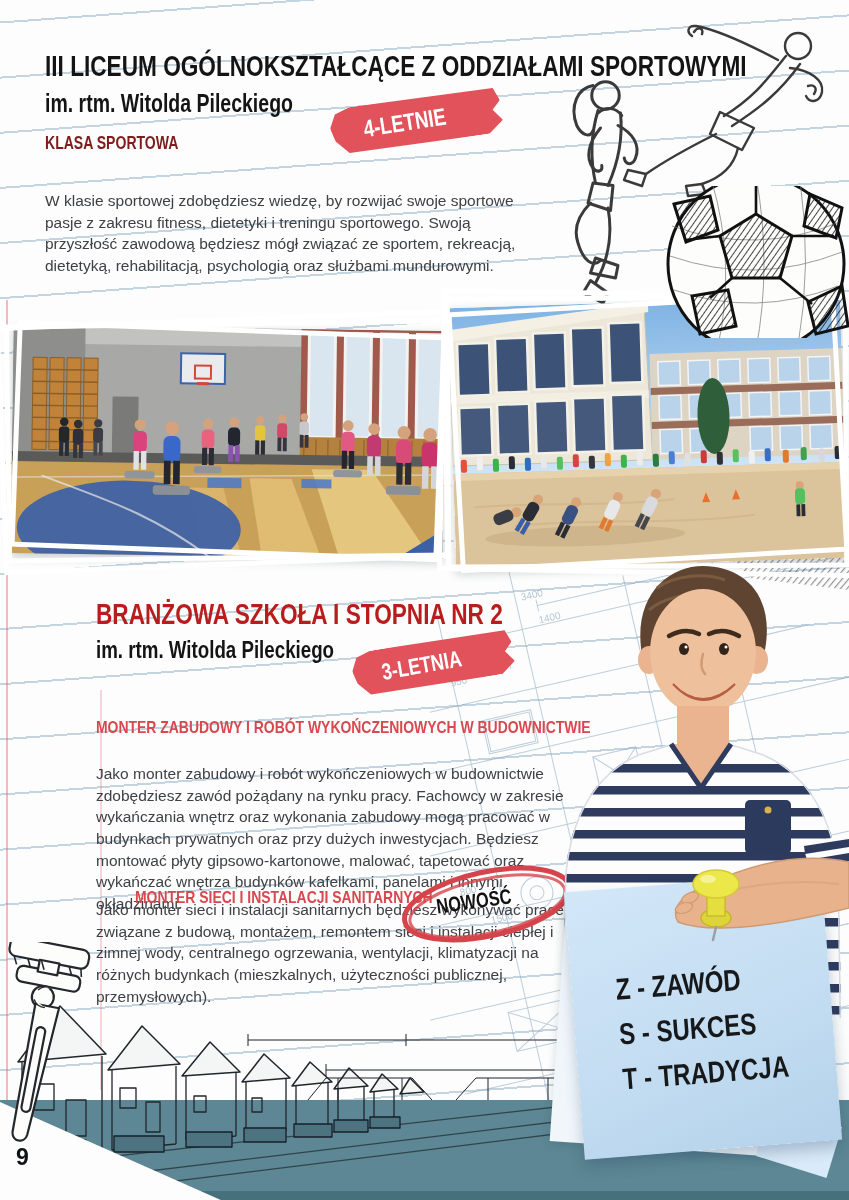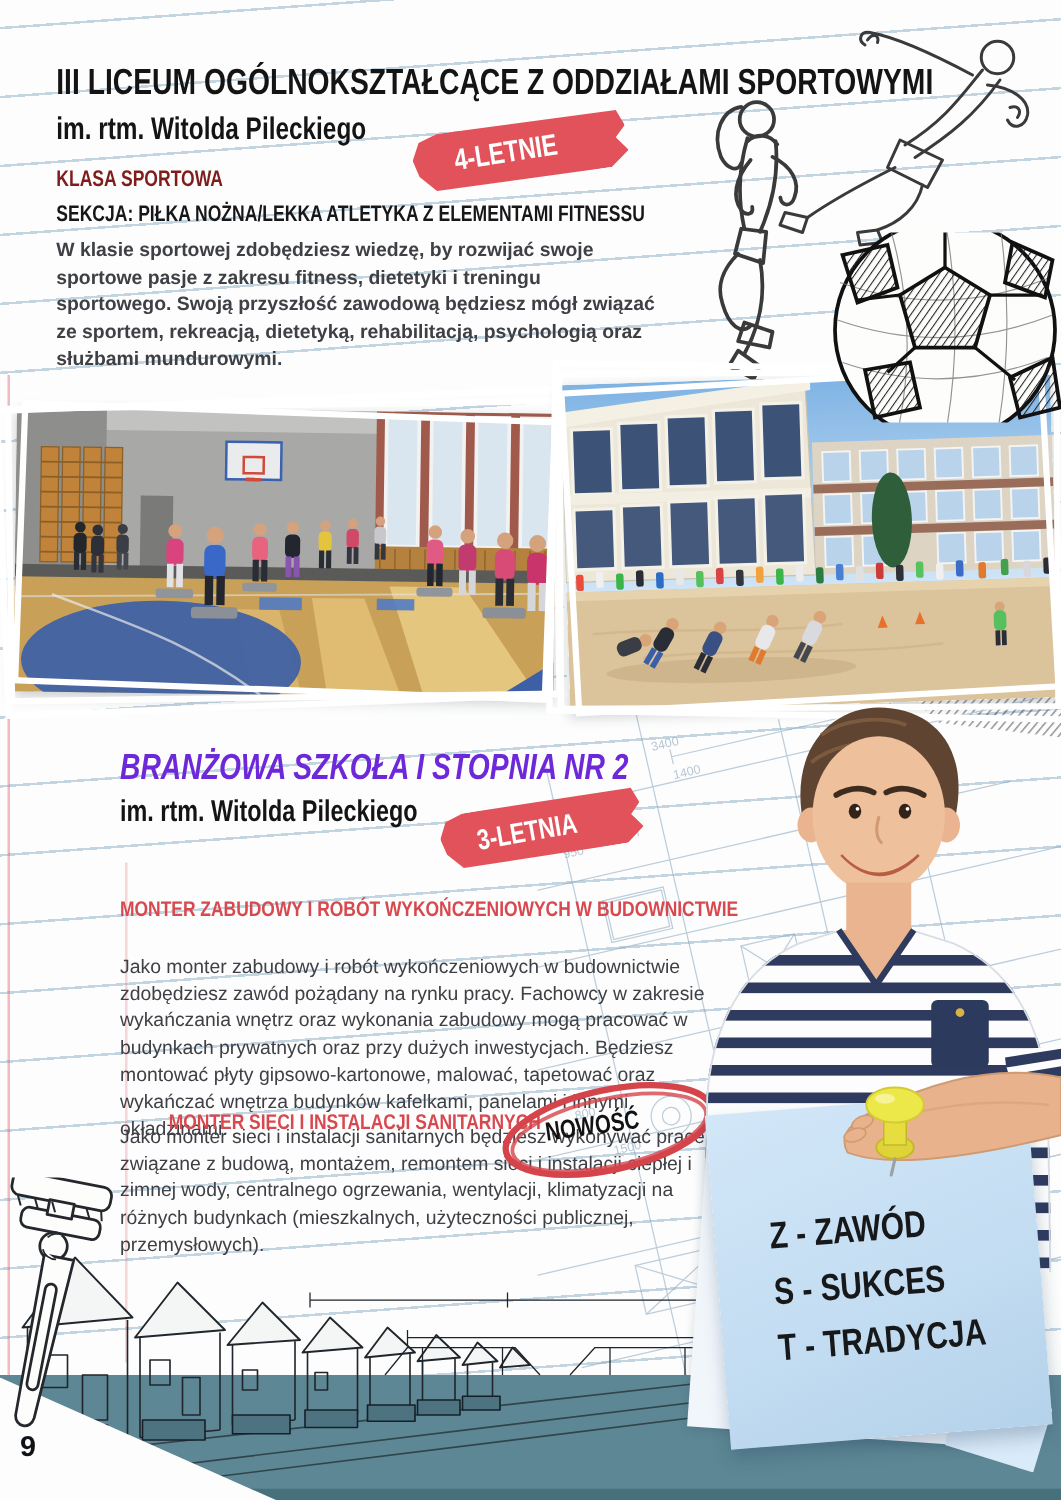--- a/index.html
+++ b/index.html
@@ -15,22 +15,22 @@
   .mline-b{left:100px;top:690px;height:400px;opacity:.6;}
 
   .cond{display:inline-block;transform:scaleX(.78);transform-origin:0 50%;
         white-space:nowrap;font-weight:800;}
   .abs{position:absolute;z-index:4;}
   .t1{left:45px;top:50px;font-size:29px;color:#141414;}
   .t1b{left:45px;top:89px;font-size:25px;color:#141414;}
   .klasa{left:45px;top:133px;font-size:18px;color:#7f1d1d;}
   .sekcja{left:45px;top:161px;font-size:18px;color:#17171a;}
   .para{font-size:15.5px;line-height:1.4;color:#3f4045;z-index:4;position:absolute;}
-  .p1{left:45px;top:190px;width:482px;font-weight:bold;}
-  .t2{left:96px;top:598px;font-size:29px;color:#6d28d9;font-style:italic;}
+  .p1{left:45px;top:190px;width:482px;}
+  .t2{left:96px;top:598px;font-size:29px;color:#b91c1c;}
   .t2b{left:96px;top:636px;font-size:24px;color:#141414;}
   .mh{position:absolute;font-size:17px;color:#d8484f;z-index:4;}
   .mh1{left:96px;top:702px;margin-top:16px;}
   .mh2{left:96px;top:888px;margin-left:39px;}
   .p2{left:96px;top:763px;width:480px;}
   .p3{left:96px;top:899px;width:475px;}
   .p3 p{margin:0;}
 
   .badge{position:absolute;background:#e2525a;color:#fff;display:flex;align-items:center;
          justify-content:center;z-index:4;
@@ -144,21 +144,20 @@
       </g>
     </g>
   </svg>
 
   <div class="abs t1"><span class="cond">III LICEUM OGÓLNOKSZTAŁCĄCE Z ODDZIAŁAMI SPORTOWYMI</span></div>
   <div class="abs t1b"><span class="cond">im. rtm. Witolda Pileckiego</span></div>
   <div class="badge badge1">
       <span class="cond">4-LETNIE</span>
     </div>
   <div class="abs klasa"><span class="cond">KLASA SPORTOWA</span></div>
-  <div class="abs sekcja"><span class="cond">SEKCJA: PIŁKA NOŻNA/LEKKA ATLETYKA Z ELEMENTAMI FITNESSU</span></div>
   <div class="para p1">W klasie sportowej zdobędziesz wiedzę, by rozwijać swoje sportowe pasje z zakresu fitness, dietetyki i treningu sportowego. Swoją przyszłość zawodową będziesz mógł związać ze sportem, rekreacją, dietetyką, rehabilitacją, psychologią oraz służbami mundurowymi.</div>
 
   <div class="photo photo-gym">
     <div class="photo-img">
       <svg width="432" height="228" viewBox="0 0 432 228">
         <rect x="0" y="0" width="432" height="128" fill="#a8a8a6"></rect>
         <rect x="0" y="0" width="432" height="18" fill="#c2c2c0"></rect>
         <polygon points="0,0 72,0 72,128 0,128" fill="#8e8e8c"></polygon>
         <g>
           <g fill="#c08339" stroke="#8a5f28" stroke-width="1">

